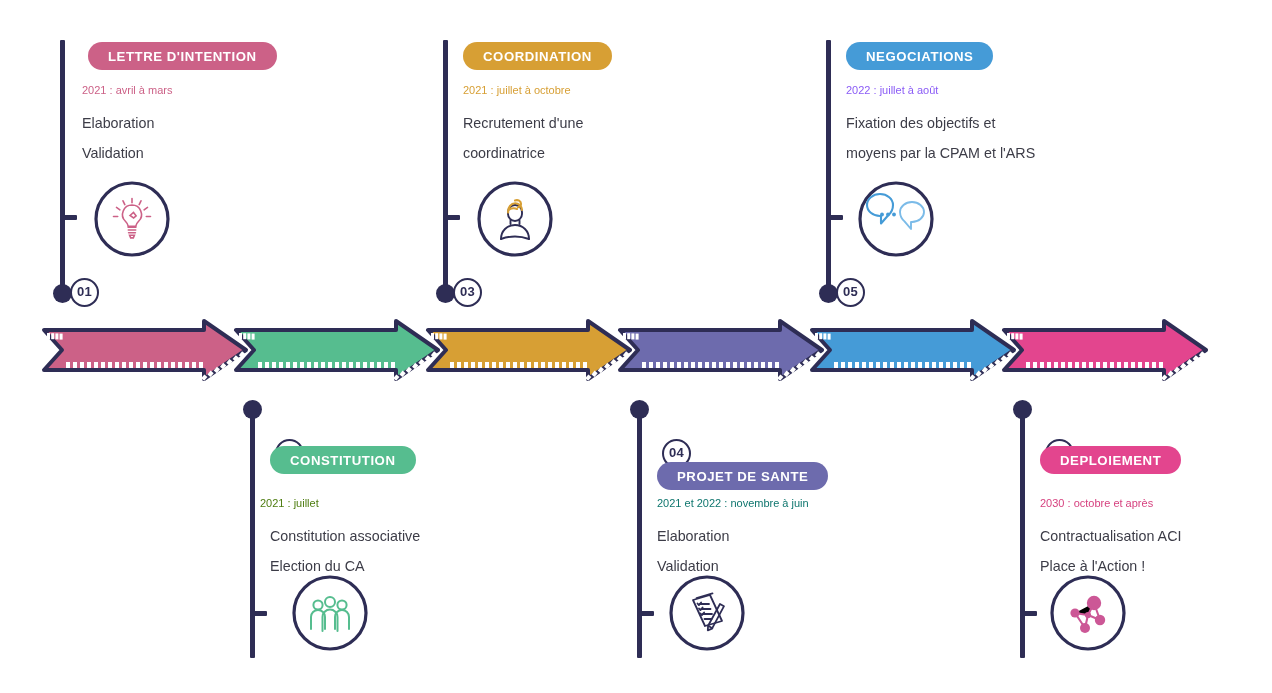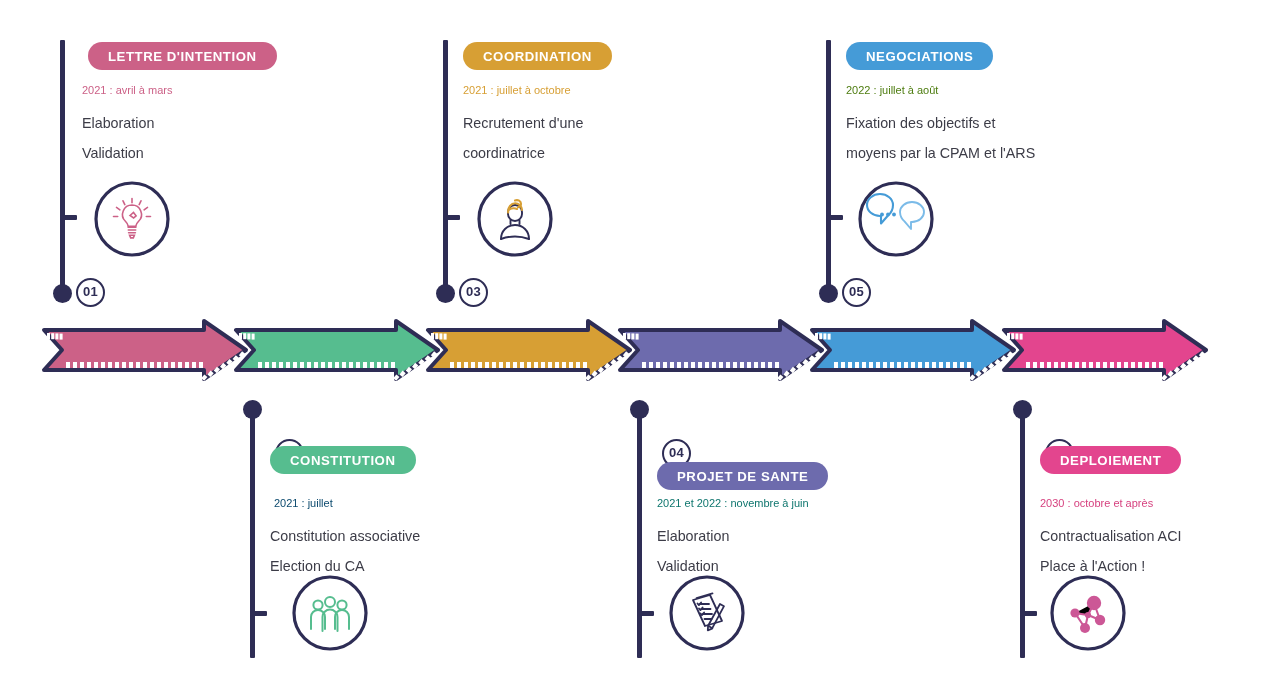--- a/index.html
+++ b/index.html
@@ -96,21 +96,21 @@
 
   .iconwrap {
     position: absolute;
     width: 80px; height: 80px;
   }
   .iconwrap svg { display: block; }
 
   
   .step.up .rail   { top: 40px;  height: 252px; }
   .step.up .dot    { top: 284px; }
-  .step.up .num    { left: 16px; top: 278px; }
+  .step.up .num    { left: 10px; top: 278px; }
   .step.up .pill   { top: 42px; }
   .step.up .period { top: 84px; }
   .step.up .desc   { top: 108px; }
   .step.up .tick   { top: 215px; }
   .step.up .iconwrap { top: 179px; }
 
   
   .step.dn .rail   { top: 408px; height: 250px; }
   .step.dn .dot    { top: 400px; }
   .step.dn .num    { left: 25px; top: 395px; margin-top: 44px; }
@@ -363,21 +363,21 @@
       </svg>
     </div>
   </div>
 
   <div class="step dn" id="step-1" style="left:250px;">
     <div class="rail"></div>
     <div class="tick"></div>
     <div class="dot"></div>
     <div class="num">02</div>
     <div class="pill" style="left: 20px; background: rgb(86, 189, 143);">CONSTITUTION</div>
-    <div class="period" style="left: 24px; color: #0c4a6e;">2021 : juillet</div>
+    <div class="period" style="left: 10px; color: #4d7c0f;">2021 : juillet</div>
     <div class="desc" style="left:20px;">Constitution associative
 Election du CA</div>
     <div class="iconwrap" style="left:40px;">
       <svg viewBox="0 0 80 80" width="80" height="80">
         <circle cx="40" cy="40" r="36" fill="#fff" stroke="#2e2d55" stroke-width="3.2"></circle>
         <g stroke="#56bd8f" stroke-width="2" fill="none" stroke-linecap="round">
           <circle cx="28" cy="32" r="4.6"></circle>
           <circle cx="40" cy="29" r="5"></circle>
           <circle cx="52" cy="32" r="4.6"></circle>
           <path d="M21 56 v-12 a7 7 0 0 1 14 0 v12"></path>
@@ -438,21 +438,21 @@
       </svg>
     </div>
   </div>
 
   <div class="step up" id="step-4" style="left:826px;">
     <div class="rail"></div>
     <div class="tick"></div>
     <div class="dot"></div>
     <div class="num">05</div>
     <div class="pill" style="left: 20px; background: rgb(69, 155, 215);">NEGOCIATIONS</div>
-    <div class="period" style="left: 20px; color: #4d7c0f;">2022 : juillet à août</div>
+    <div class="period" style="left: 20px; color: #8b5cf6;">2022 : juillet à août</div>
     <div class="desc" style="left:20px;">Fixation des objectifs et
 moyens par la CPAM et l'ARS</div>
     <div class="iconwrap" style="left:30px;">
       <svg viewBox="0 0 80 80" width="80" height="80">
         <circle cx="40" cy="40" r="36" fill="#fff" stroke="#2e2d55" stroke-width="3.2"></circle>
         <path d="M44 33 a12 10 0 1 1 12 10 h-1 l0 7 l-6.5 -7.6 a13 13 0 0 1 -4.5 -9.4 z" fill="#fff" stroke="#7bbbe8" stroke-width="1.9" stroke-linejoin="round"></path>
         <path d="M37 26 a13 11 0 1 0 -13 11 h1 l0 7.5 l7 -8 a13.5 13.5 0 0 0 5 -10.5 z" fill="#fff" stroke="#459bd7" stroke-width="2.1" stroke-linejoin="round"></path>
         <g fill="#459bd7">
           <circle cx="26" cy="35.5" r="1.9"></circle>
           <circle cx="32" cy="35.5" r="1.9"></circle>

